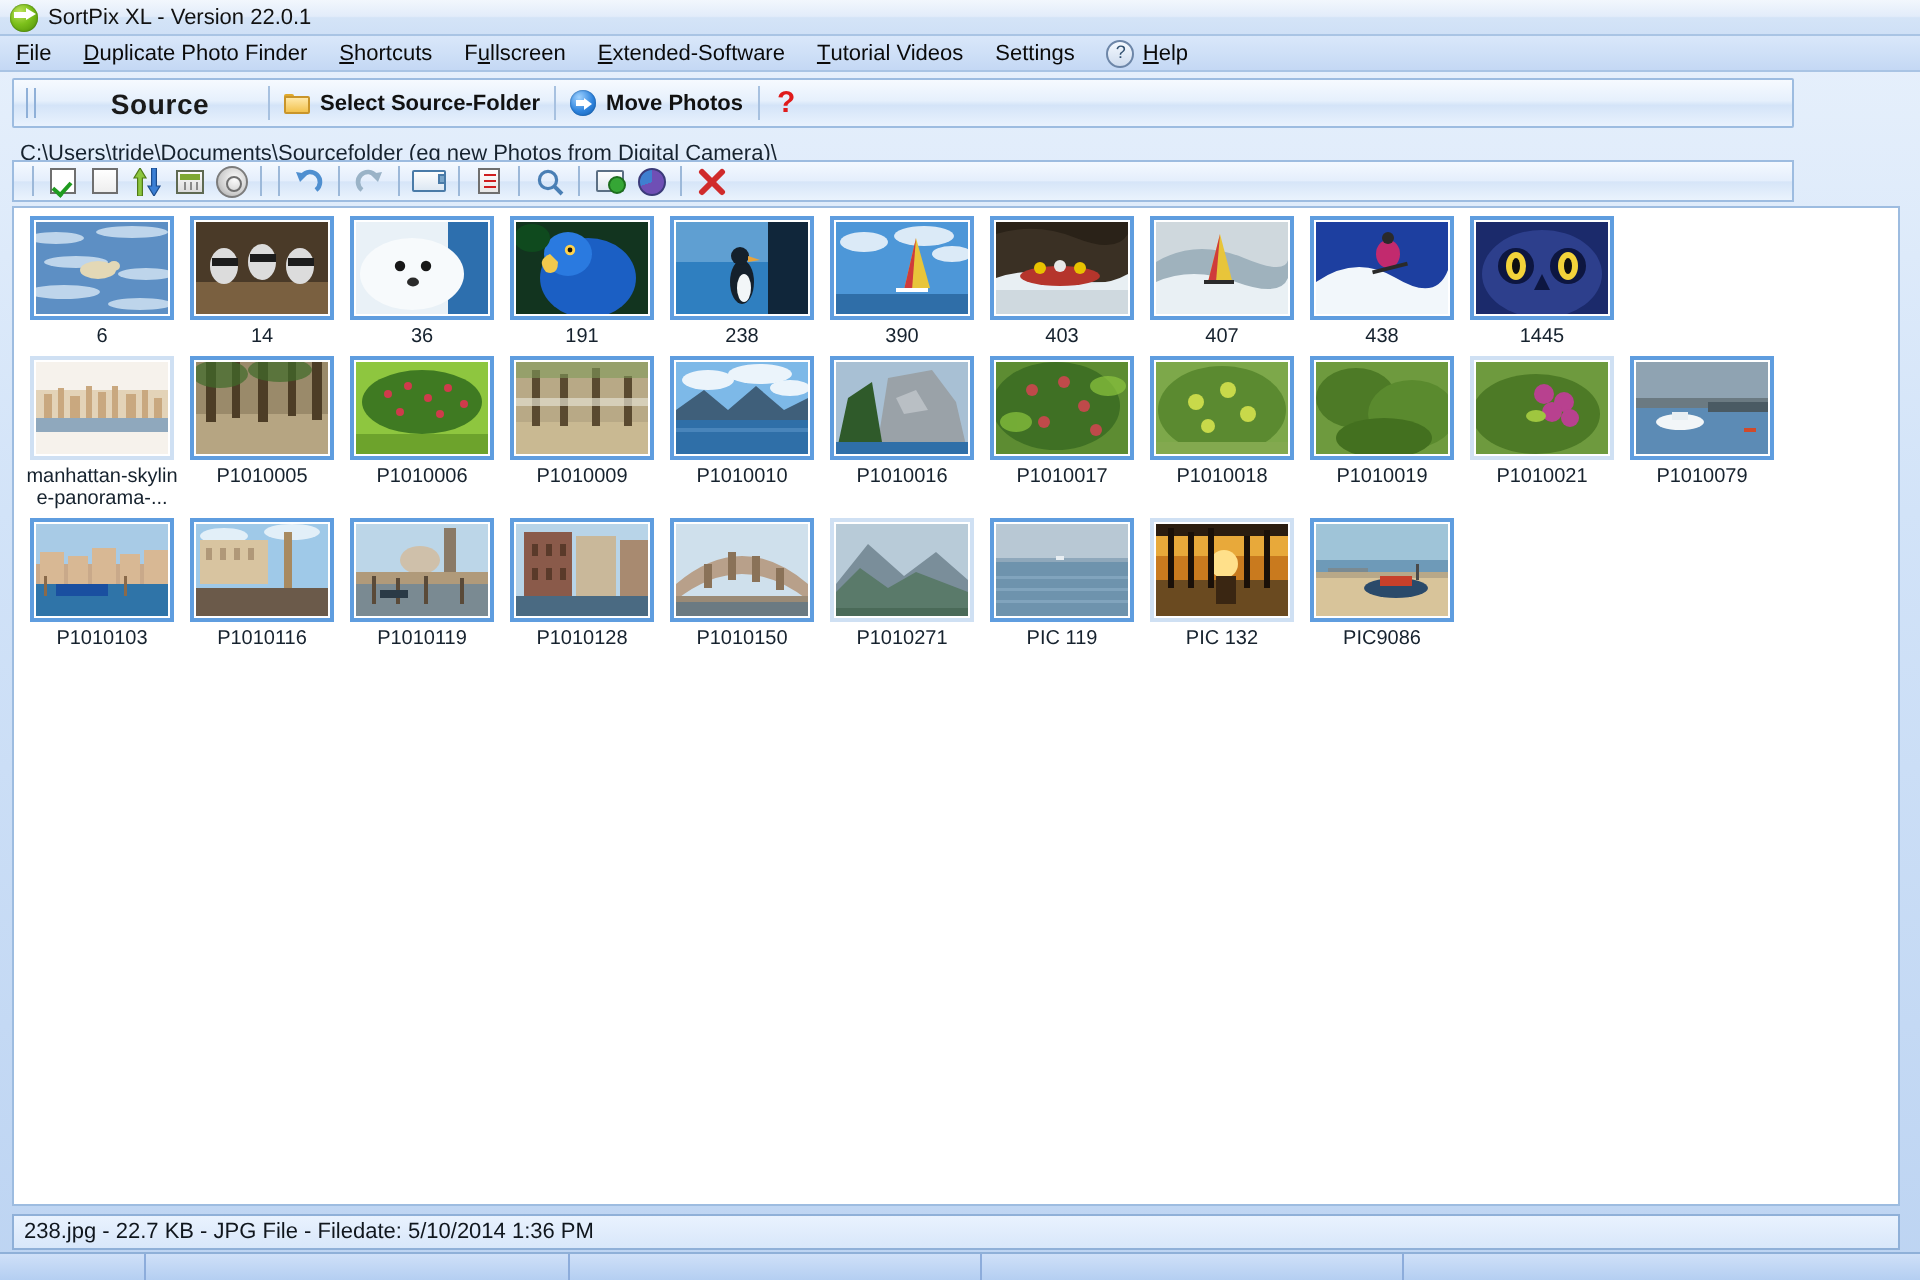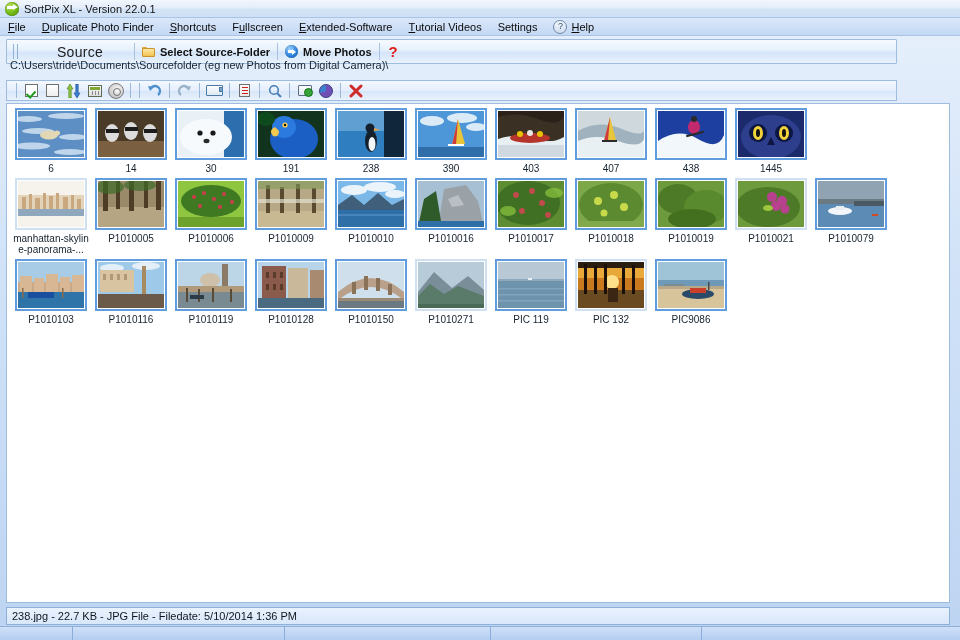--- a/index.html
+++ b/index.html
@@ -42,42 +42,42 @@
              border:1px solid #6d86a8;background:linear-gradient(to bottom,#f4f9ff,#cfdcee);
              color:#31506f;font-size:9px;line-height:11px;text-align:center;margin-right:4px;}
 
   
   .sourcebar{position:absolute;left:6px;top:39px;width:891px;height:25px;
              background:linear-gradient(to bottom,#f6faff 0%,#e6f0fc 45%,#d4e4f8 55%,#e9f2fd 100%);
              border:1px solid #9dbce0;border-radius:1px;
              display:flex;align-items:center;box-sizing:border-box;}
   .sb-grip{width:1px;height:15px;background:#8fb0d8;margin-left:6px;}
   .sb-grip2{width:1px;height:15px;background:#8fb0d8;margin-left:3px;margin-right:8px;}
-  .sb-title{font-size:14px;font-weight:normal;color:#1a1a1a;width:108px;text-align:center;
+  .sb-title{font-size:14px;font-weight:bold;color:#1a1a1a;width:108px;text-align:center;
             letter-spacing:0.3px;}
   .sb-sep{width:1px;height:17px;background:#a7c1e0;}
   .sb-btn{display:flex;align-items:center;height:21px;padding:12px 7px;cursor:default;
           font-size:11px;font-weight:bold;color:#111;white-space:nowrap;}
   .folder-ico{width:13px;height:11px;margin-right:5px;position:relative;flex:none;}
   .folder-ico:before{content:"";position:absolute;left:0;top:1px;width:5px;height:2px;
           background:#e0a92c;border-radius:1px 1px 0 0;}
   .folder-ico:after{content:"";position:absolute;left:0;top:2px;width:13px;height:9px;
           background:linear-gradient(to bottom,#ffe8a8,#f2c24e);
           border:1px solid #c9952a;box-sizing:border-box;border-radius:1px;}
   .move-ico{width:13px;height:13px;border-radius:50%;flex:none;margin-right:5px;position:relative;
           background:radial-gradient(circle at 35% 28%,#9fd2ff 0%,#2e84de 55%,#155fae 100%);
           box-shadow:inset 0 0 1px #0c4a8c;}
   .move-ico:after{content:"";position:absolute;left:3px;top:5px;width:5px;height:3px;background:#fff;}
   .move-ico:before{content:"";position:absolute;left:7px;top:3.5px;
           border-left:4px solid #fff;border-top:3px solid transparent;
           border-bottom:3px solid transparent;z-index:2;}
   .qmark{color:#e01b1b;font-weight:bold;font-size:15px;margin-left:9px;line-height:1;}
 
   
-  .pathbar{position:absolute;left:6px;top:58px;width:944px;height:14px;
+  .pathbar{position:absolute;left:6px;top:70px;width:944px;height:14px;
            font-size:11px;color:#16222e;padding-left:4px;box-sizing:border-box;
            display:flex;align-items:center;}
 
   
   .icontoolbar{position:absolute;left:6px;top:80px;width:891px;height:21px;
                background:linear-gradient(to bottom,#f4f9ff 0%,#e4eefc 50%,#d6e5f8 52%,#eaf3fd 100%);
                border:1px solid #9dbce0;box-sizing:border-box;
                display:flex;align-items:center;padding-left:5px;}
   .tb-div{width:1px;height:15px;background:#9cb8d9;margin:0 4px;}
   .tb-btn{width:19px;height:17px;margin:0 1px;display:flex;align-items:center;justify-content:center;
@@ -332,21 +332,21 @@
             <div class="thumb-frame">
               <svg class="thumb-img" viewBox="0 0 66 46" preserveAspectRatio="none">
                 <rect width="66" height="46" fill="#e9f1f7"></rect>
                 <rect x="46" width="20" height="46" fill="#2d6fae"></rect>
                 <ellipse cx="28" cy="26" rx="26" ry="18" fill="#f7fafc"></ellipse>
                 <circle cx="22" cy="22" r="2.6" fill="#181818"></circle>
                 <circle cx="35" cy="22" r="2.6" fill="#181818"></circle>
                 <ellipse cx="28.5" cy="30" rx="3" ry="2.2" fill="#2a2a2a"></ellipse>
               </svg>
             </div>
-            <div class="thumb-label">30</div>
+            <div class="thumb-label">36</div>
           </div>
           <div class="thumb-cell">
             <div class="thumb-frame">
               <svg class="thumb-img" viewBox="0 0 66 46" preserveAspectRatio="none">
                 <rect width="66" height="46" fill="#12341f"></rect>
                 <ellipse cx="36" cy="28" rx="24" ry="20" fill="#1b5fc4"></ellipse>
                 <ellipse cx="26" cy="16" rx="12" ry="11" fill="#2a7ae0"></ellipse>
                 <circle cx="27" cy="14" r="2.6" fill="#ffd24d"></circle>
                 <circle cx="27" cy="14" r="1.2" fill="#111"></circle>
                 <path d="M17 16 q-7 3 -2 9 q6 2 6 -5z" fill="#f2c94c"></path>

